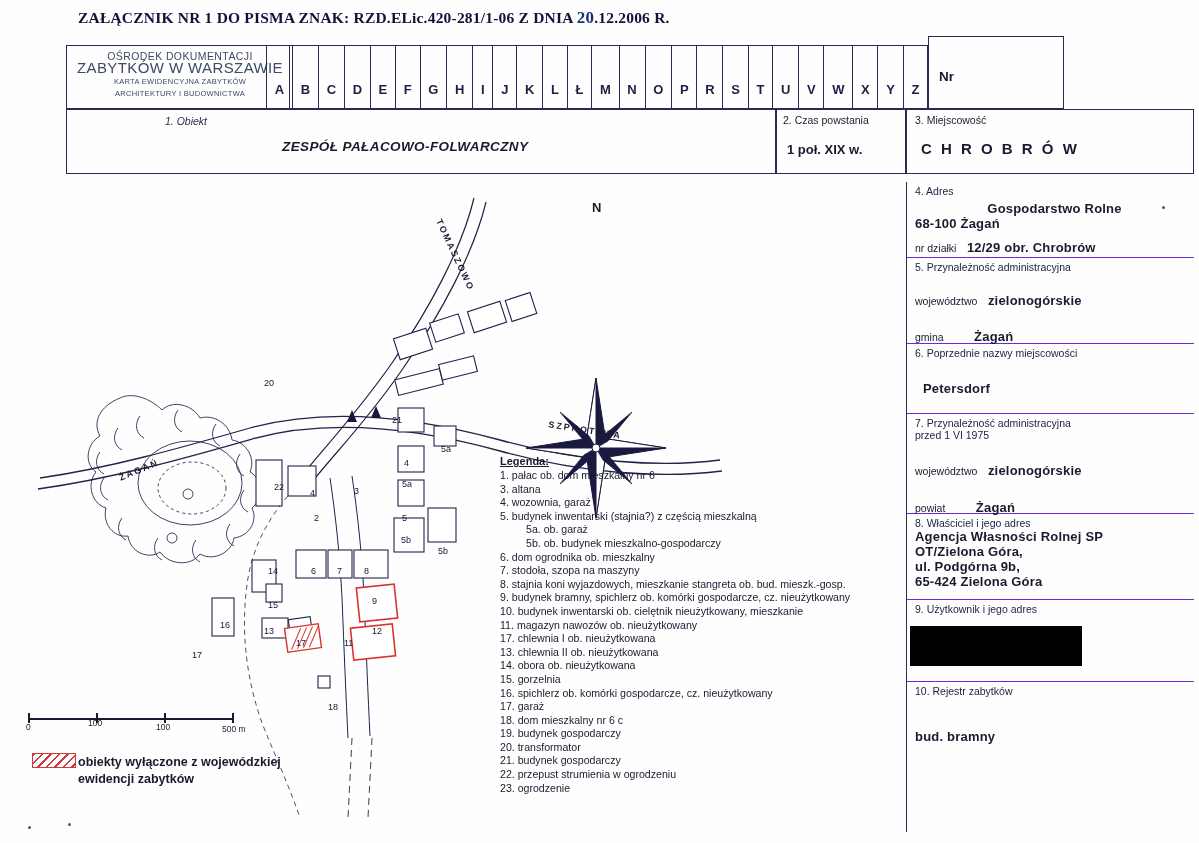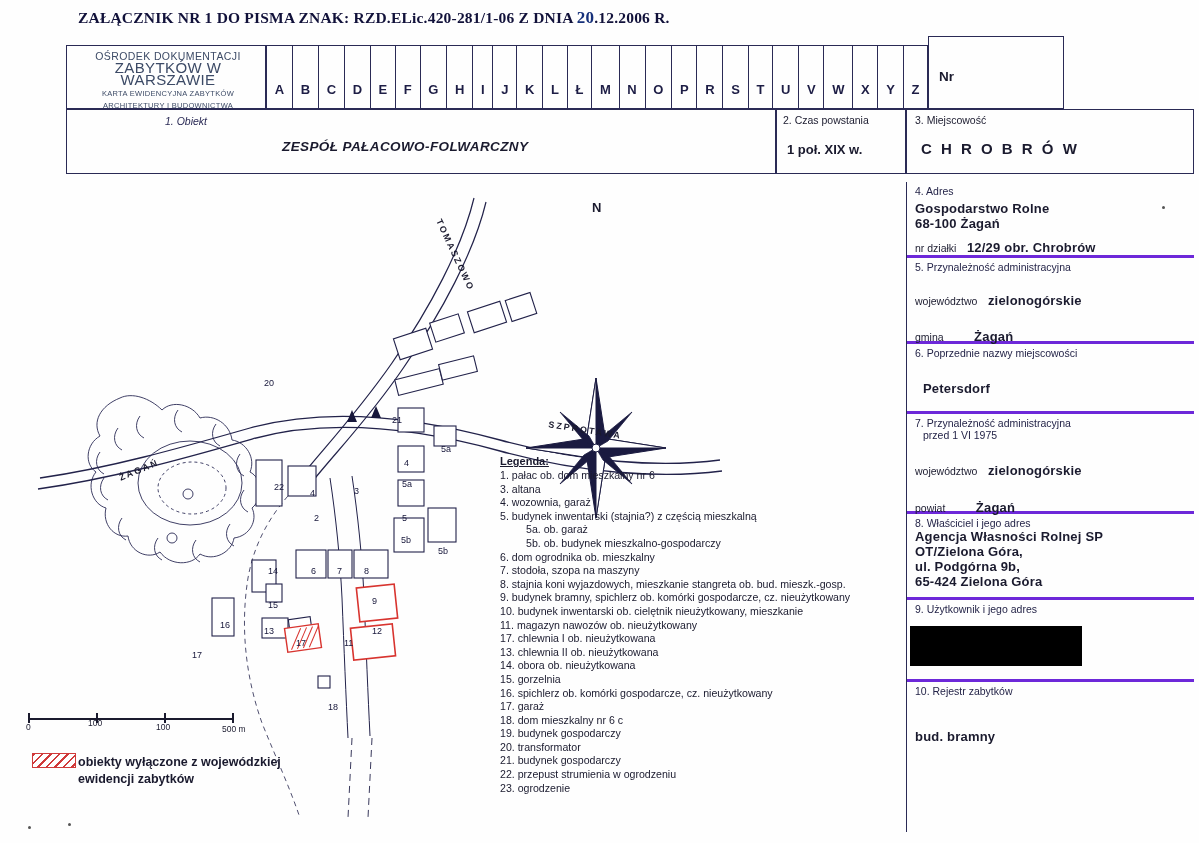--- a/index.html
+++ b/index.html
@@ -6,21 +6,21 @@
   body{width:1199px;height:843px;position:relative;font-family:"Liberation Sans",sans-serif;color:#1a1a2e;overflow:hidden;}
   .page{position:absolute;inset:0;background:#fefefe;}
 
   
   .hdr-title{position:absolute;left:78px;top:8px;font-family:"Liberation Serif",serif;font-weight:bold;font-size:15.5px;letter-spacing:.2px;color:#11113a;}
   .hdr-title .hand{font-family:"Liberation Serif",serif;font-size:17px;color:#16307a;}
 
   .box{position:absolute;border:1px solid #2a2a55;box-sizing:border-box;}
 
   
-  #instBox{left:66px;top:45px;width:200px;height:64px;}
+  #instBox{left:66px;top:45px;width:224px;height:64px;}
   .inst-lines{padding:4px 2px 0 6px;text-align:center;line-height:12px;}
   .inst-l1{font-size:10.5px;letter-spacing:.4px;color:#3c4a66;}
   .inst-l2{font-size:15px;letter-spacing:.4px;color:#3c4a66;}
   .inst-l3{font-size:7.5px;letter-spacing:.3px;color:#3c4a66;margin-top:2px;}
   .inst-l4{font-size:7.5px;letter-spacing:.3px;color:#3c4a66;}
 
   
   #lettersBox{left:266px;top:45px;width:662px;height:64px;}
   .letters{display:flex;height:100%;}
   .lcell{flex:1 1 auto;border-right:1px solid #2a2a55;display:flex;align-items:flex-end;justify-content:center;padding-bottom:11px;font-size:13px;font-weight:bold;color:#1d1d45;}
@@ -37,21 +37,21 @@
   #czasBox{left:776px;top:109px;width:130px;height:65px;}
   .czas-num{position:absolute;left:6px;top:4px;font-size:10.5px;}
   .czas-val{position:absolute;left:10px;top:32px;font-size:13px;font-weight:bold;}
 
   #miejscBox{left:906px;top:109px;width:288px;height:65px;}
   .mj-num{position:absolute;left:8px;top:4px;font-size:10.5px;}
   .mj-val{position:absolute;left:14px;top:30px;font-size:15px;font-weight:bold;letter-spacing:2.5px;}
 
   
   .rcol{position:absolute;left:906px;top:182px;width:288px;height:650px;border-left:1px solid #2a2a55;box-sizing:border-box;}
-  .rsec{position:relative;border-bottom:3px solid #6d28d9;box-sizing:border-box;padding:3px 0 0 8px;}
+  .rsec{position:relative;border-bottom:1px solid #6d28d9;box-sizing:border-box;padding:3px 0 0 8px;}
   .rnum{font-size:10.5px;color:#242448;}
   .rbold{font-size:13px;font-weight:bold;letter-spacing:.2px;}
   .rsmall{font-size:10.5px;}
 
   .blackbox{position:absolute;left:3px;top:26px;width:172px;height:40px;background:#000;}
 
   
   .legend{position:absolute;left:500px;top:455px;width:400px;}
   .legend-title{font-size:11px;font-weight:bold;text-decoration:underline;margin-bottom:2px;}
   .legend li{font-size:10.6px;line-height:13.6px;list-style:none;}
@@ -143,21 +143,21 @@
   </div>
   <div class="box" id="miejscBox">
     <div class="mj-num">3. Miejscowość</div>
     <div class="mj-val">C H R O B R Ó W</div>
   </div>
 
   <div class="rcol">
 
     <div class="rsec" style="height:76px;">
       <div class="rnum">4. Adres</div>
-      <div class="rbold" style="margin-top:4px;">Gospodarstwo Rolne</div>
+      <div class="rbold" style="margin-top:4px;text-align:center;">Gospodarstwo Rolne</div>
       <div class="rbold">68-100 Żagań</div>
       <div style="margin-top:7px;">
         <span class="rsmall">nr działki</span>
         <span class="rbold" style="margin-left:6px;">12/29 obr. Chrobrów</span>
       </div>
     </div>
 
     <div class="rsec" style="height:86px;">
       <div class="rnum">5. Przynależność administracyjna</div>
       <div style="margin-top:18px;">
@@ -170,21 +170,21 @@
       </div>
     </div>
 
     <div class="rsec" style="height:70px;">
       <div class="rnum">6. Poprzednie nazwy miejscowości</div>
       <div class="rbold" style="margin-top:22px;margin-left:8px;">Petersdorf</div>
     </div>
 
     <div class="rsec" style="height:100px;">
       <div class="rnum">7. Przynależność administracyjna</div>
-      <div class="rnum" style="margin-left:8px;">przed 1 VI 1975</div>
+      <div class="rnum" style="">przed 1 VI 1975</div>
       <div style="margin-top:20px;">
         <span class="rsmall">województwo</span>
         <span class="rbold" style="margin-left:6px;">zielonogórskie</span>
       </div>
       <div style="margin-top:19px;">
         <span class="rsmall">powiat</span>
         <span class="rbold" style="margin-left:26px;">Żagań</span>
       </div>
     </div>
 

